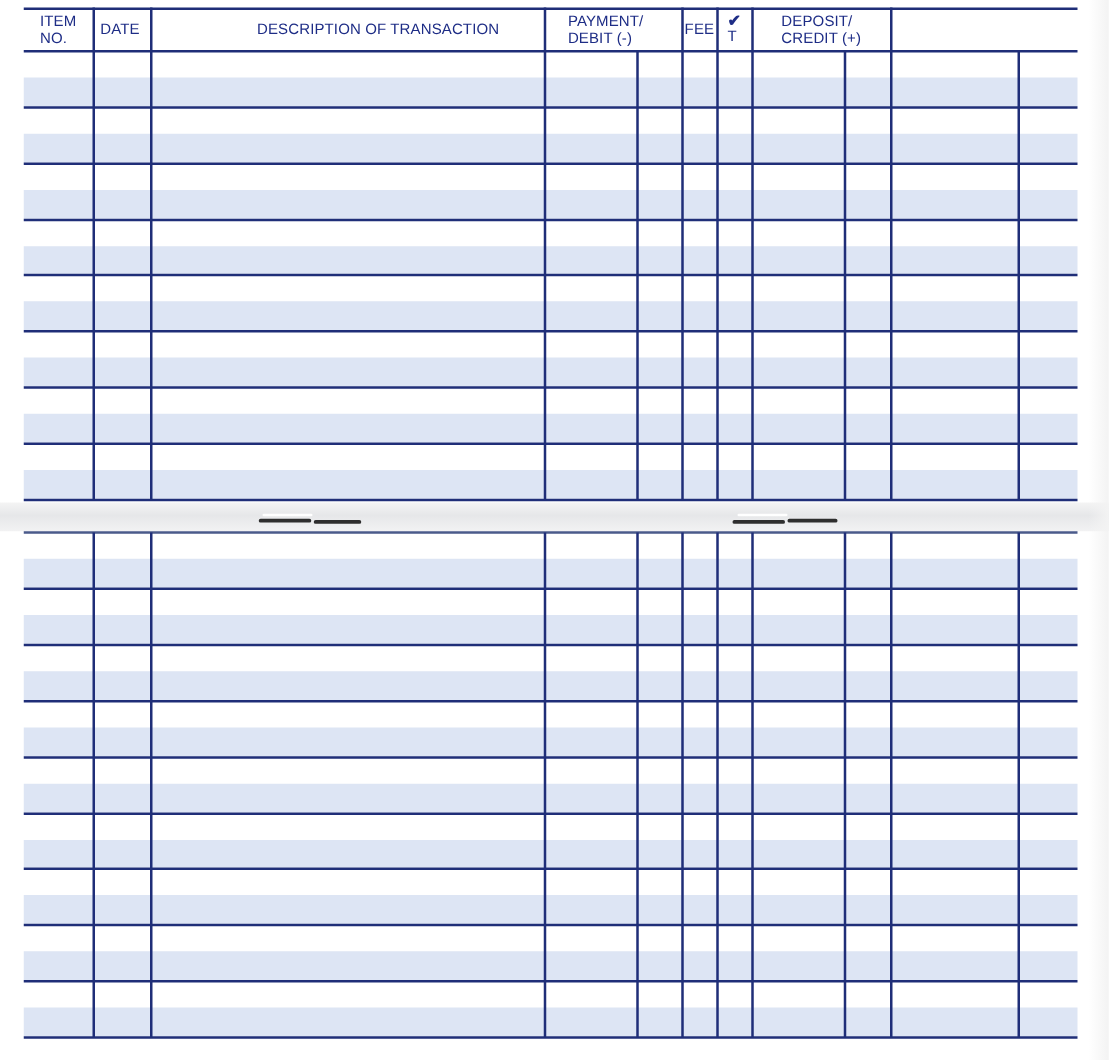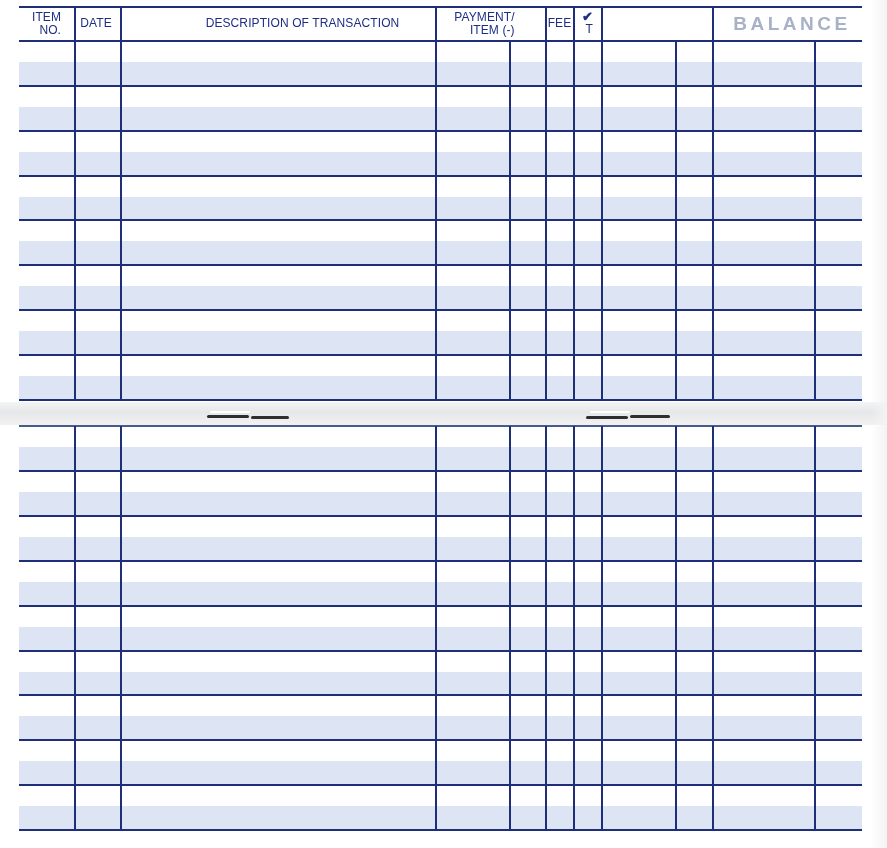--- a/index.html
+++ b/index.html
@@ -19,21 +19,21 @@
 
   
   .band { position: absolute; left: 19px; width: 843px; background: #dde5f4; }
 
   
   .hcell {
     position: absolute; top: 6px; height: 35px;
     display: flex; align-items: center; justify-content: center; text-align: center;
     color: #1e2d86; font-size: 12px; line-height: 13px; letter-spacing: 0.1px;
   }
-  .hcell .two { display: flex; flex-direction: column; align-items: flex-end; }
+  .hcell .two { display: flex; flex-direction: column; align-items: flex-start; }
   .balance-label {
     color: #a8b1c6; font-weight: bold; font-size: 19px; letter-spacing: 3.5px;
   }
   .check-glyph { font-size: 13px; line-height: 12px; font-weight: bold; }
 
   
   .fold {
     position: absolute; left: 0; top: 402px; width: 887px; height: 23px;
     background: linear-gradient(#f4f4f4, #e6e7e9 45%, #f2f2f3);
   }
@@ -129,34 +129,37 @@
   </div>
   <div class="hcell" style="left:75px;width:42px">
     <span>DATE</span>
   </div>
   <div class="hcell" style="left:121px;width:363px">
     <span>DESCRIPTION OF TRANSACTION</span>
   </div>
   <div class="hcell" style="left:436px;width:97px">
     <div class="two">
       <span>PAYMENT/</span>
-      <span>ITEM (-)</span>
+      <span>DEBIT (-)</span>
     </div>
   </div>
   <div class="hcell" style="left:546px;width:27px">
     <span>FEE</span>
   </div>
   <div class="hcell" style="left:574px;width:27px">
     <div class="two">
       <span class="check-glyph">✔</span>
       <span>T</span>
     </div>
   </div>
-  <div class="hcell" style="left:713px;width:148px;padding-left:10px;box-sizing:border-box">
-    <span class="balance-label">BALANCE</span>
+  <div class="hcell" style="left:602px;width:110px">
+    <div class="two">
+      <span>DEPOSIT/</span>
+      <span>CREDIT (+)</span>
+    </div>
   </div>
 
   <div class="cell-row" style="top:42px;height:43px"></div>
   <div class="cell-row" style="top:87px;height:43px"></div>
   <div class="cell-row" style="top:132px;height:43px"></div>
   <div class="cell-row" style="top:177px;height:42px"></div>
   <div class="cell-row" style="top:221px;height:43px"></div>
   <div class="cell-row" style="top:266px;height:43px"></div>
   <div class="cell-row" style="top:311px;height:43px"></div>
   <div class="cell-row" style="top:356px;height:43px"></div>

